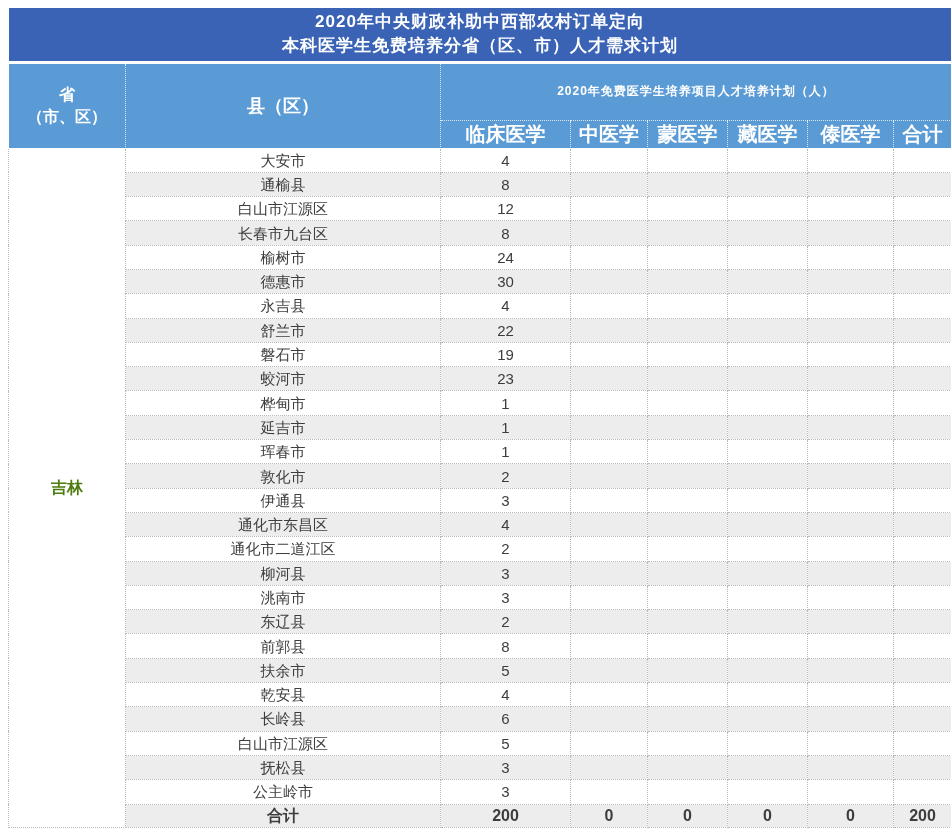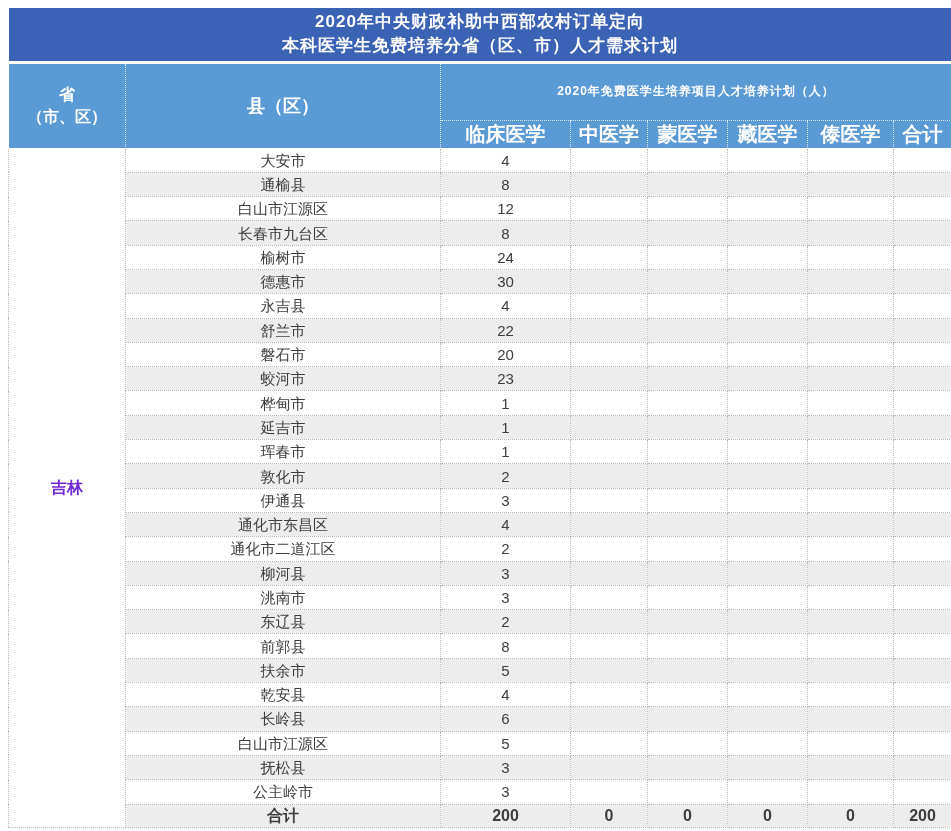--- a/index.html
+++ b/index.html
@@ -55,21 +55,21 @@
     line-height: 1;
     background: #ffffff;
     overflow: hidden;
     white-space: nowrap;
   }
   tbody tr:nth-child(even) td { background: #ededed; }
   td.province {
     background: #ffffff !important;
     font-weight: 700;
     font-size: 16px;
-    color: #6d28d9;
+    color: #4d7c0f;
   }
   tr.totals td { font-weight: 700; font-size: 16px; height: 23px; }
 </style>
 </head>
 <body>
 
 <div class="page">
   <table class="grid">
     <colgroup>
       <col style="width:117px">
@@ -174,21 +174,21 @@
     <td>舒兰市</td>
     <td>22</td>
     <td></td>
     <td></td>
     <td></td>
     <td></td>
     <td></td>
   </tr>
         <tr>
     <td>磐石市</td>
-    <td>20</td>
+    <td>19</td>
     <td></td>
     <td></td>
     <td></td>
     <td></td>
     <td></td>
   </tr>
         <tr>
     <td>蛟河市</td>
     <td>23</td>
     <td></td>

